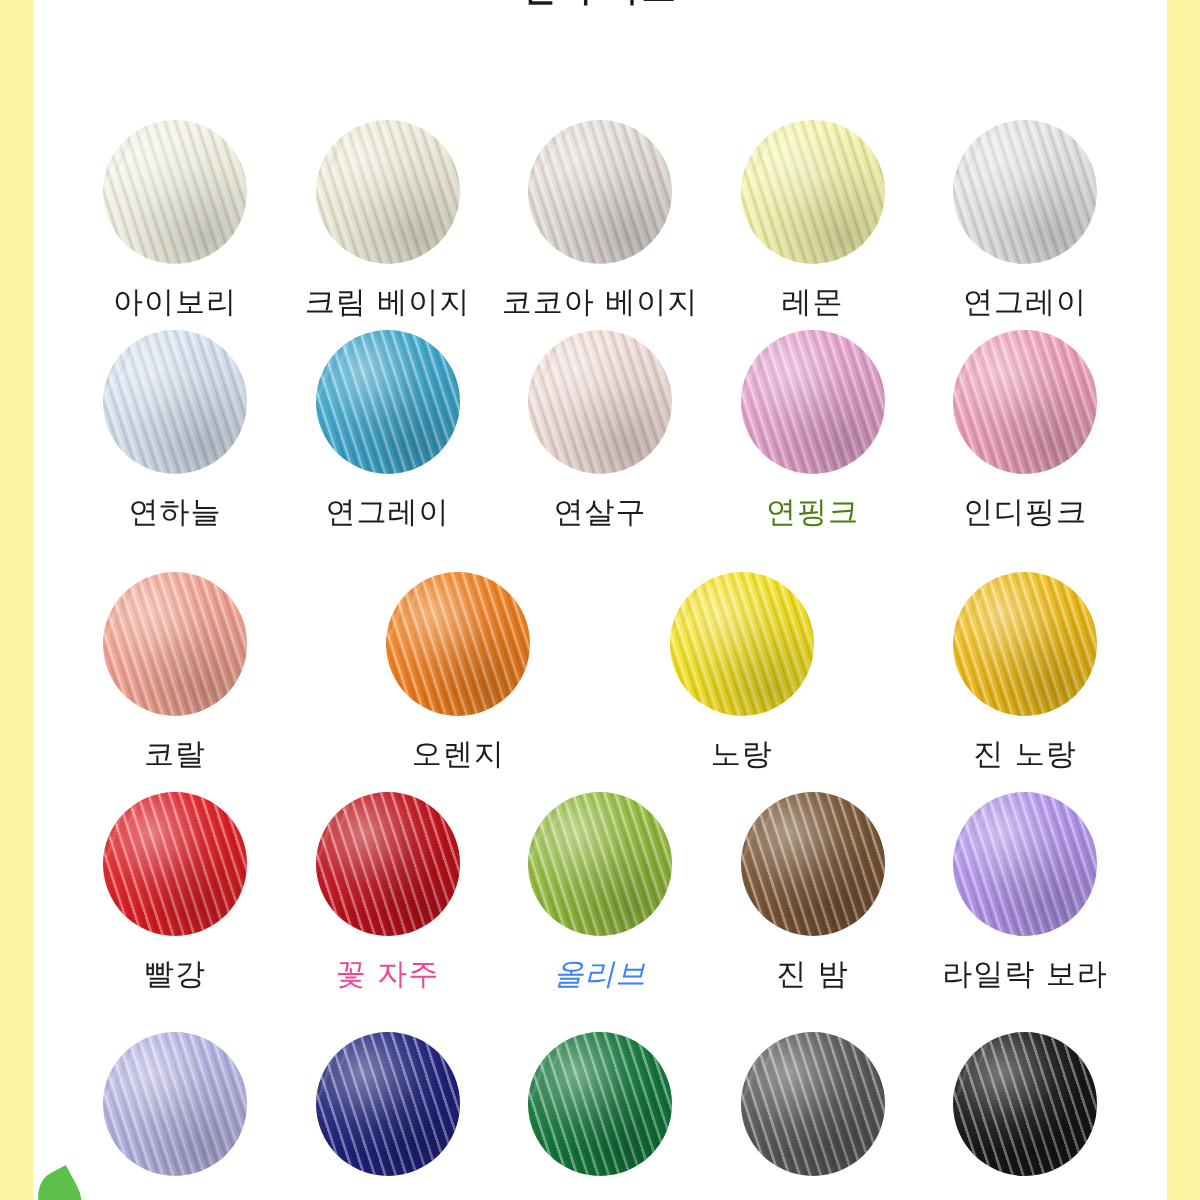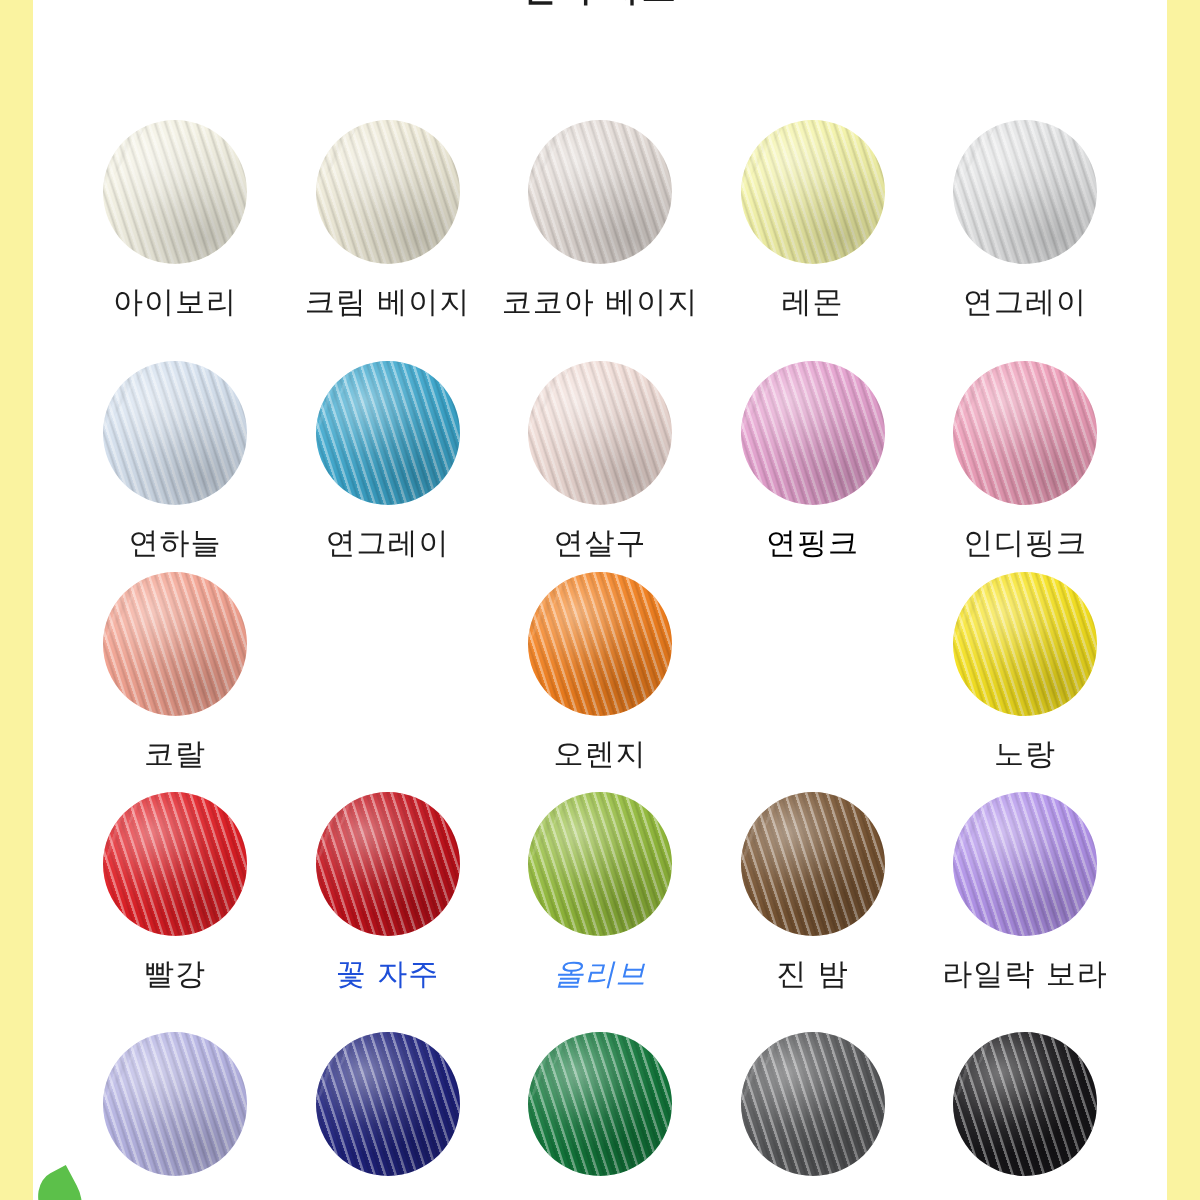--- a/index.html
+++ b/index.html
@@ -79,21 +79,21 @@
     position: absolute;
     left: 0;
     width: 1134px;
     height: 220px;
     display: flex;
     justify-content: space-between;
     padding: 0 62px;
     box-sizing: border-box;
   }
   .row-0 { top: 120px; }
-  .row-1 { top: 352px; align-items: center; }
+  .row-1 { top: 330px; }
   .row-2 { top: 572px; }
   .row-3 { top: 792px; }
   .row-4 { top: 1032px; }
 
   .swatch {
     width: 160px;
     display: flex;
     flex-direction: column;
     align-items: center;
   }
@@ -261,21 +261,21 @@
         <div class="swatch-label" style="color: rgb(29, 29, 29);">연살구</div>
       </div>
       <div class="swatch">
         <div class="ball-wrap">
           <div class="ball" style="background-color: rgb(230, 162, 208);">
             <div class="strands"></div>
             <div class="strands2"></div>
             <div class="shade"></div>
           </div>
         </div>
-        <div class="swatch-label" style="color: #000000;">연핑크</div>
+        <div class="swatch-label" style="color: #4d7c0f;">연핑크</div>
       </div>
       <div class="swatch">
         <div class="ball-wrap">
           <div class="ball" style="background-color: rgb(239, 159, 186);">
             <div class="strands"></div>
             <div class="strands2"></div>
             <div class="shade"></div>
           </div>
         </div>
         <div class="swatch-label" style="color: rgb(29, 29, 29);">인디핑크</div>
@@ -306,20 +306,30 @@
       <div class="swatch">
         <div class="ball-wrap">
           <div class="ball" style="background-color: rgb(247, 227, 32);">
             <div class="strands"></div>
             <div class="strands2"></div>
             <div class="shade"></div>
           </div>
         </div>
         <div class="swatch-label" style="color: rgb(29, 29, 29);">노랑</div>
       </div>
+      <div class="swatch">
+        <div class="ball-wrap">
+          <div class="ball" style="background-color: rgb(241, 189, 23);">
+            <div class="strands"></div>
+            <div class="strands2"></div>
+            <div class="shade"></div>
+          </div>
+        </div>
+        <div class="swatch-label" style="color: rgb(29, 29, 29);">진 노랑</div>
+      </div>
     </div>
 
     <div class="swatch-row row-3">
       <div class="swatch">
         <div class="ball-wrap">
           <div class="ball" style="background-color: rgb(226, 31, 38);">
             <div class="strands"></div>
             <div class="strands2"></div>
             <div class="shade"></div>
           </div>
@@ -327,21 +337,21 @@
         <div class="swatch-label" style="color: rgb(29, 29, 29);">빨강</div>
       </div>
       <div class="swatch">
         <div class="ball-wrap">
           <div class="ball" style="background-color: rgb(196, 18, 28);">
             <div class="strands"></div>
             <div class="strands2"></div>
             <div class="shade"></div>
           </div>
         </div>
-        <div class="swatch-label" style="color: #1d4ed8;">꽃 자주</div>
+        <div class="swatch-label" style="color: #ec4899;">꽃 자주</div>
       </div>
       <div class="swatch">
         <div class="ball-wrap">
           <div class="ball" style="background-color: rgb(148, 188, 60);">
             <div class="strands"></div>
             <div class="strands2"></div>
             <div class="shade"></div>
           </div>
         </div>
         <div class="swatch-label" style="color: #3b82f6; font-style: italic;">올리브</div>

